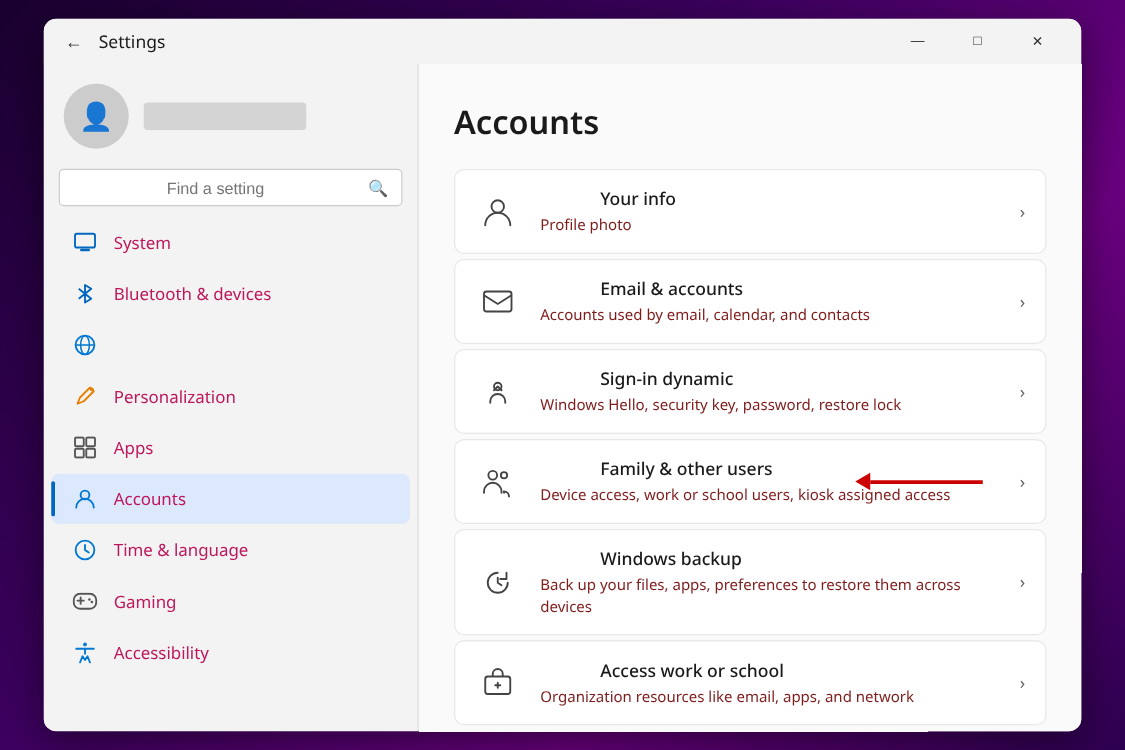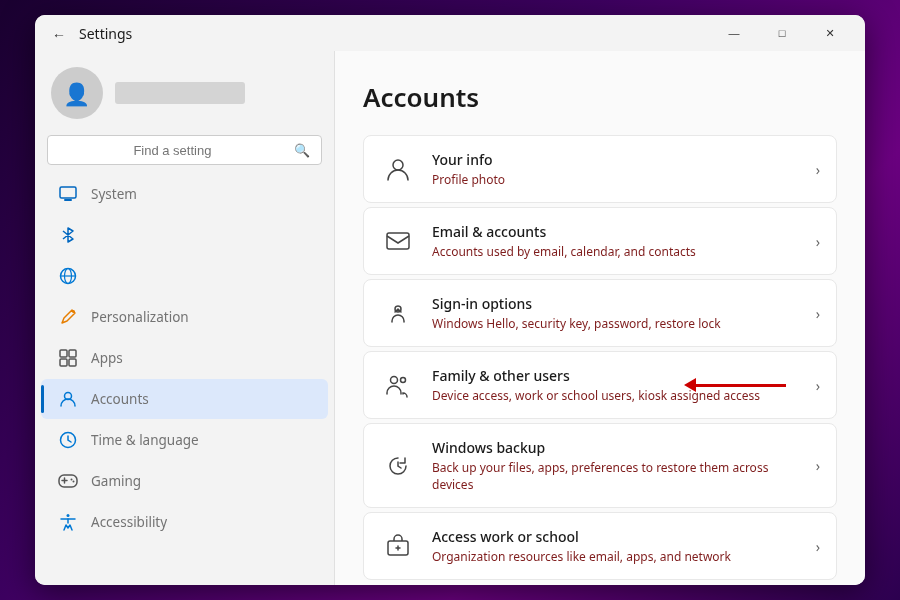--- a/index.html
+++ b/index.html
@@ -125,21 +125,21 @@
     }
     .search-icon { color: #555; font-size: 13px; }
     .nav-item {
       display: flex;
       align-items: center;
       padding: 9px 16px;
       gap: 12px;
       cursor: pointer;
       border-radius: 6px;
       margin: 1px 6px;
-      color: #737373;
+      color: #be185d;
       font-size: 13.5px;
       position: relative;
     }
     .nav-item.active {
       background: #dce8fb;
     }
     .nav-item.active::before {
       content: '';
       position: absolute;
       left: 0;
@@ -202,20 +202,21 @@
       font-size: 20px;
       color: #444;
       flex-shrink: 0;
     }
     .card-text { flex: 1; }
     .card-title {
       font-size: 14px;
       font-weight: 500;
       color: #1a1a1a;
       margin-bottom: 2px;
+      margin-left: 48px;
     }
     .card-subtitle {
       font-size: 12px;
       color: #7f1d1d;
     }
     .card-chevron {
       color: #666;
       font-size: 14px;
     }
     .arrow-annotation {
@@ -277,20 +278,21 @@
               </svg>
           </span>
           <span>System</span>
         </div>
         <div class="nav-item">
           <span class="nav-icon icon-bluetooth">
             <svg width="16" height="18" viewBox="0 0 16 18" fill="none">
                 <path d="M3 5l10 8-5 3V2l5 3L3 13" stroke="#0067c0" stroke-width="1.5" stroke-linejoin="round"></path>
               </svg>
           </span>
+          <span>Bluetooth &amp; devices</span>
         </div>
         <div class="nav-item">
           <span class="nav-icon icon-network">
             <svg width="18" height="18" viewBox="0 0 18 18" fill="none">
                 <circle cx="9" cy="9" r="7.5" stroke="#0078d4" stroke-width="1.5"></circle>
                 <ellipse cx="9" cy="9" rx="3.5" ry="7.5" stroke="#0078d4" stroke-width="1.2"></ellipse>
                 <line x1="1.5" y1="9" x2="16.5" y2="9" stroke="#0078d4" stroke-width="1.2"></line>
               </svg>
           </span>
         </div>
@@ -395,21 +397,21 @@
       <div class="settings-card">
         <div class="card-item">
           <div class="card-icon">
             <svg width="26" height="26" viewBox="0 0 26 26" fill="none">
                 <circle cx="13" cy="9" r="3" stroke="#444" stroke-width="1.5"></circle>
                 <path d="M7 22v-1a6 6 0 0112 0v1" stroke="#444" stroke-width="1.5" stroke-linecap="round"></path>
                 <path d="M10 12l3-3 3 3" stroke="#444" stroke-width="1.5" stroke-linecap="round" stroke-linejoin="round"></path>
               </svg>
           </div>
           <div class="card-text">
-            <div class="card-title">Sign-in options</div>
+            <div class="card-title">Sign-in dynamic</div>
             <div class="card-subtitle">Windows Hello, security key, password, restore lock</div>
           </div>
           <span class="card-chevron">›</span>
         </div>
       </div>
 
       <div class="settings-card">
         <div class="card-item" style="position:relative;">
           <div class="card-icon">
             <svg width="26" height="26" viewBox="0 0 26 26" fill="none">

